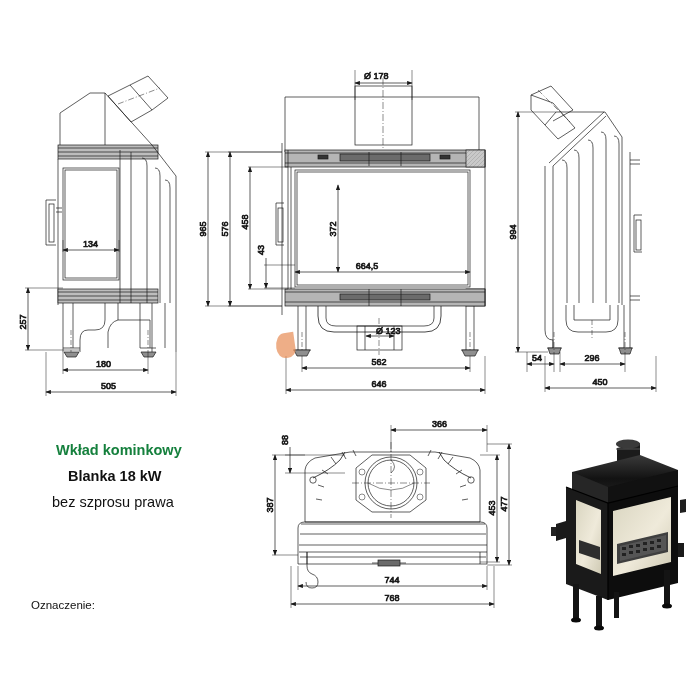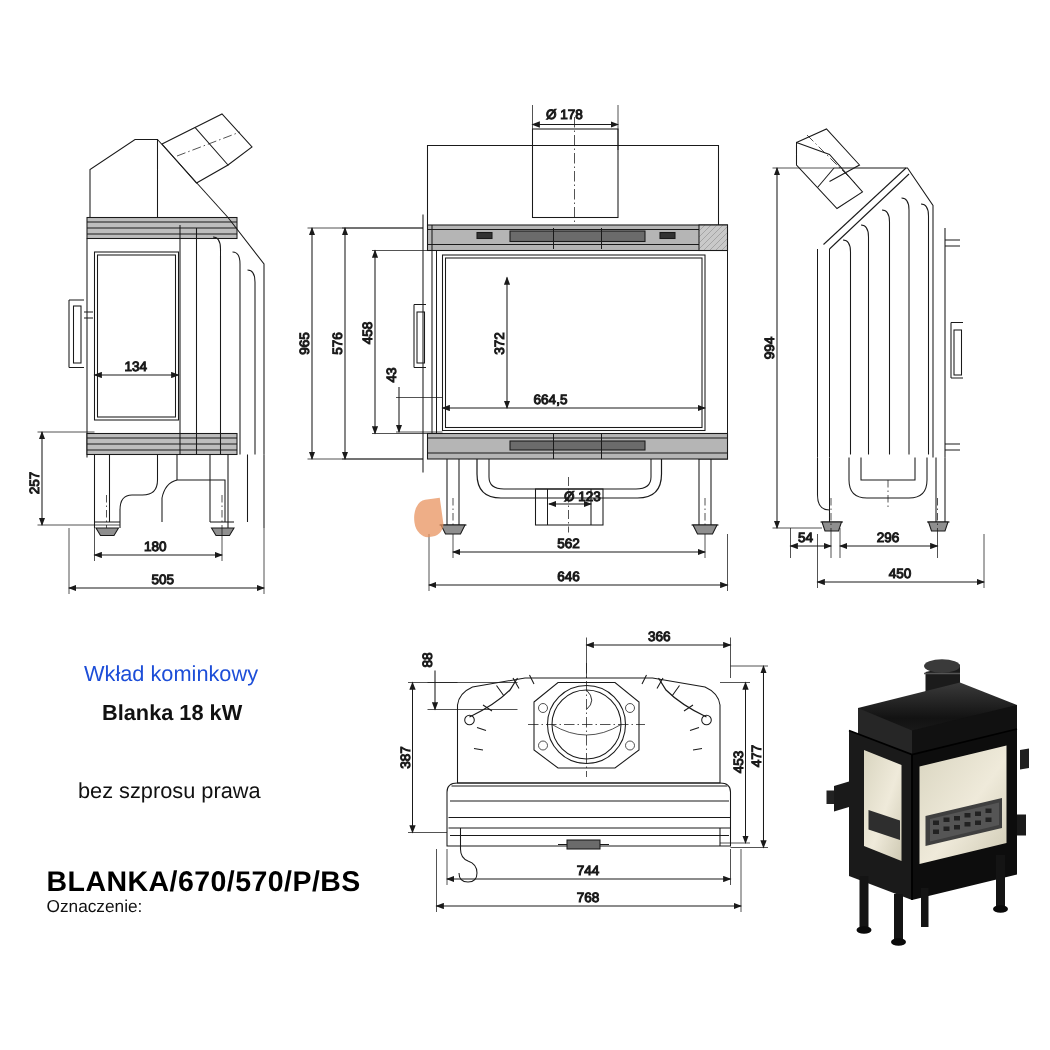--- a/index.html
+++ b/index.html
@@ -3,21 +3,21 @@
 <meta charset="utf-8">
 <style>
   html,body{margin:0;padding:0;background:#ffffff;}
   body{width:700px;height:700px;overflow:hidden;
        font-family:"Liberation Sans",sans-serif;color:#111;}
   #sheet{position:relative;width:700px;height:700px;background:#fff;}
   svg{display:block;}
   .dimtxt{font-family:"Liberation Sans",sans-serif;font-size:9px;fill:#1a1a1a;}
   .dimtxt-v{font-family:"Liberation Sans",sans-serif;font-size:9px;fill:#1a1a1a;}
   .lbl{position:absolute;white-space:nowrap;}
-  .t1{font-size:14.5px;font-weight:400;color:#1d4ed8;}
+  .t1{font-size:14.5px;font-weight:700;color:#15803d;}
   .t2{font-size:14.5px;font-weight:700;color:#111;}
   .t3{font-size:14.5px;font-weight:400;color:#111;}
   .t4{font-size:11.5px;font-weight:400;color:#111;}
   .t5{font-size:19px;font-weight:700;color:#000;letter-spacing:.3px;}
   .wm{position:absolute;left:272px;top:332px;font-size:23px;font-weight:700;
       color:#e8a07a;opacity:.62;letter-spacing:.5px;
       font-family:"Liberation Sans",sans-serif;pointer-events:none;}
   .wmflame{position:absolute;left:276px;top:333px;width:19px;height:25px;
       background:#e8935f;opacity:.75;
       border-radius:60% 0 55% 55%/70% 0 40% 55%;transform:rotate(-8deg);}
@@ -427,19 +427,18 @@
       <ellipse cx="599" cy="628" rx="5" ry="2.5" fill="#0a0a0a"></ellipse>
       <ellipse cx="667" cy="606" rx="5" ry="2.5" fill="#0a0a0a"></ellipse>
 
       <path d="M680,500 L686,499 L686,512 L680,513 Z" fill="#1f1f1f"></path>
       <rect x="678" y="543" width="6" height="14" fill="#1a1a1a"></rect>
     </g>
   </svg>
 
   <div class="lbl t1" style="left:56px;top:442px;">Wkład kominkowy</div>
   <div class="lbl t2" style="left:68px;top:468px;">Blanka 18 kW</div>
-  <div class="lbl t3" style="left:52px;top:520px;">bez szprosu prawa</div>
+  <div class="lbl t3" style="left:52px;top:494px;">bez szprosu prawa</div>
   <div class="lbl t4" style="left:31px;top:552px;margin-top:47px;">Oznaczenie:</div>
-  <div class="lbl t5" style="left:31px;top:578px;">BLANKA/670/570/P/BS</div>
 
   <div class="wmflame"></div>
 
 </div>
 
 </body></html>

